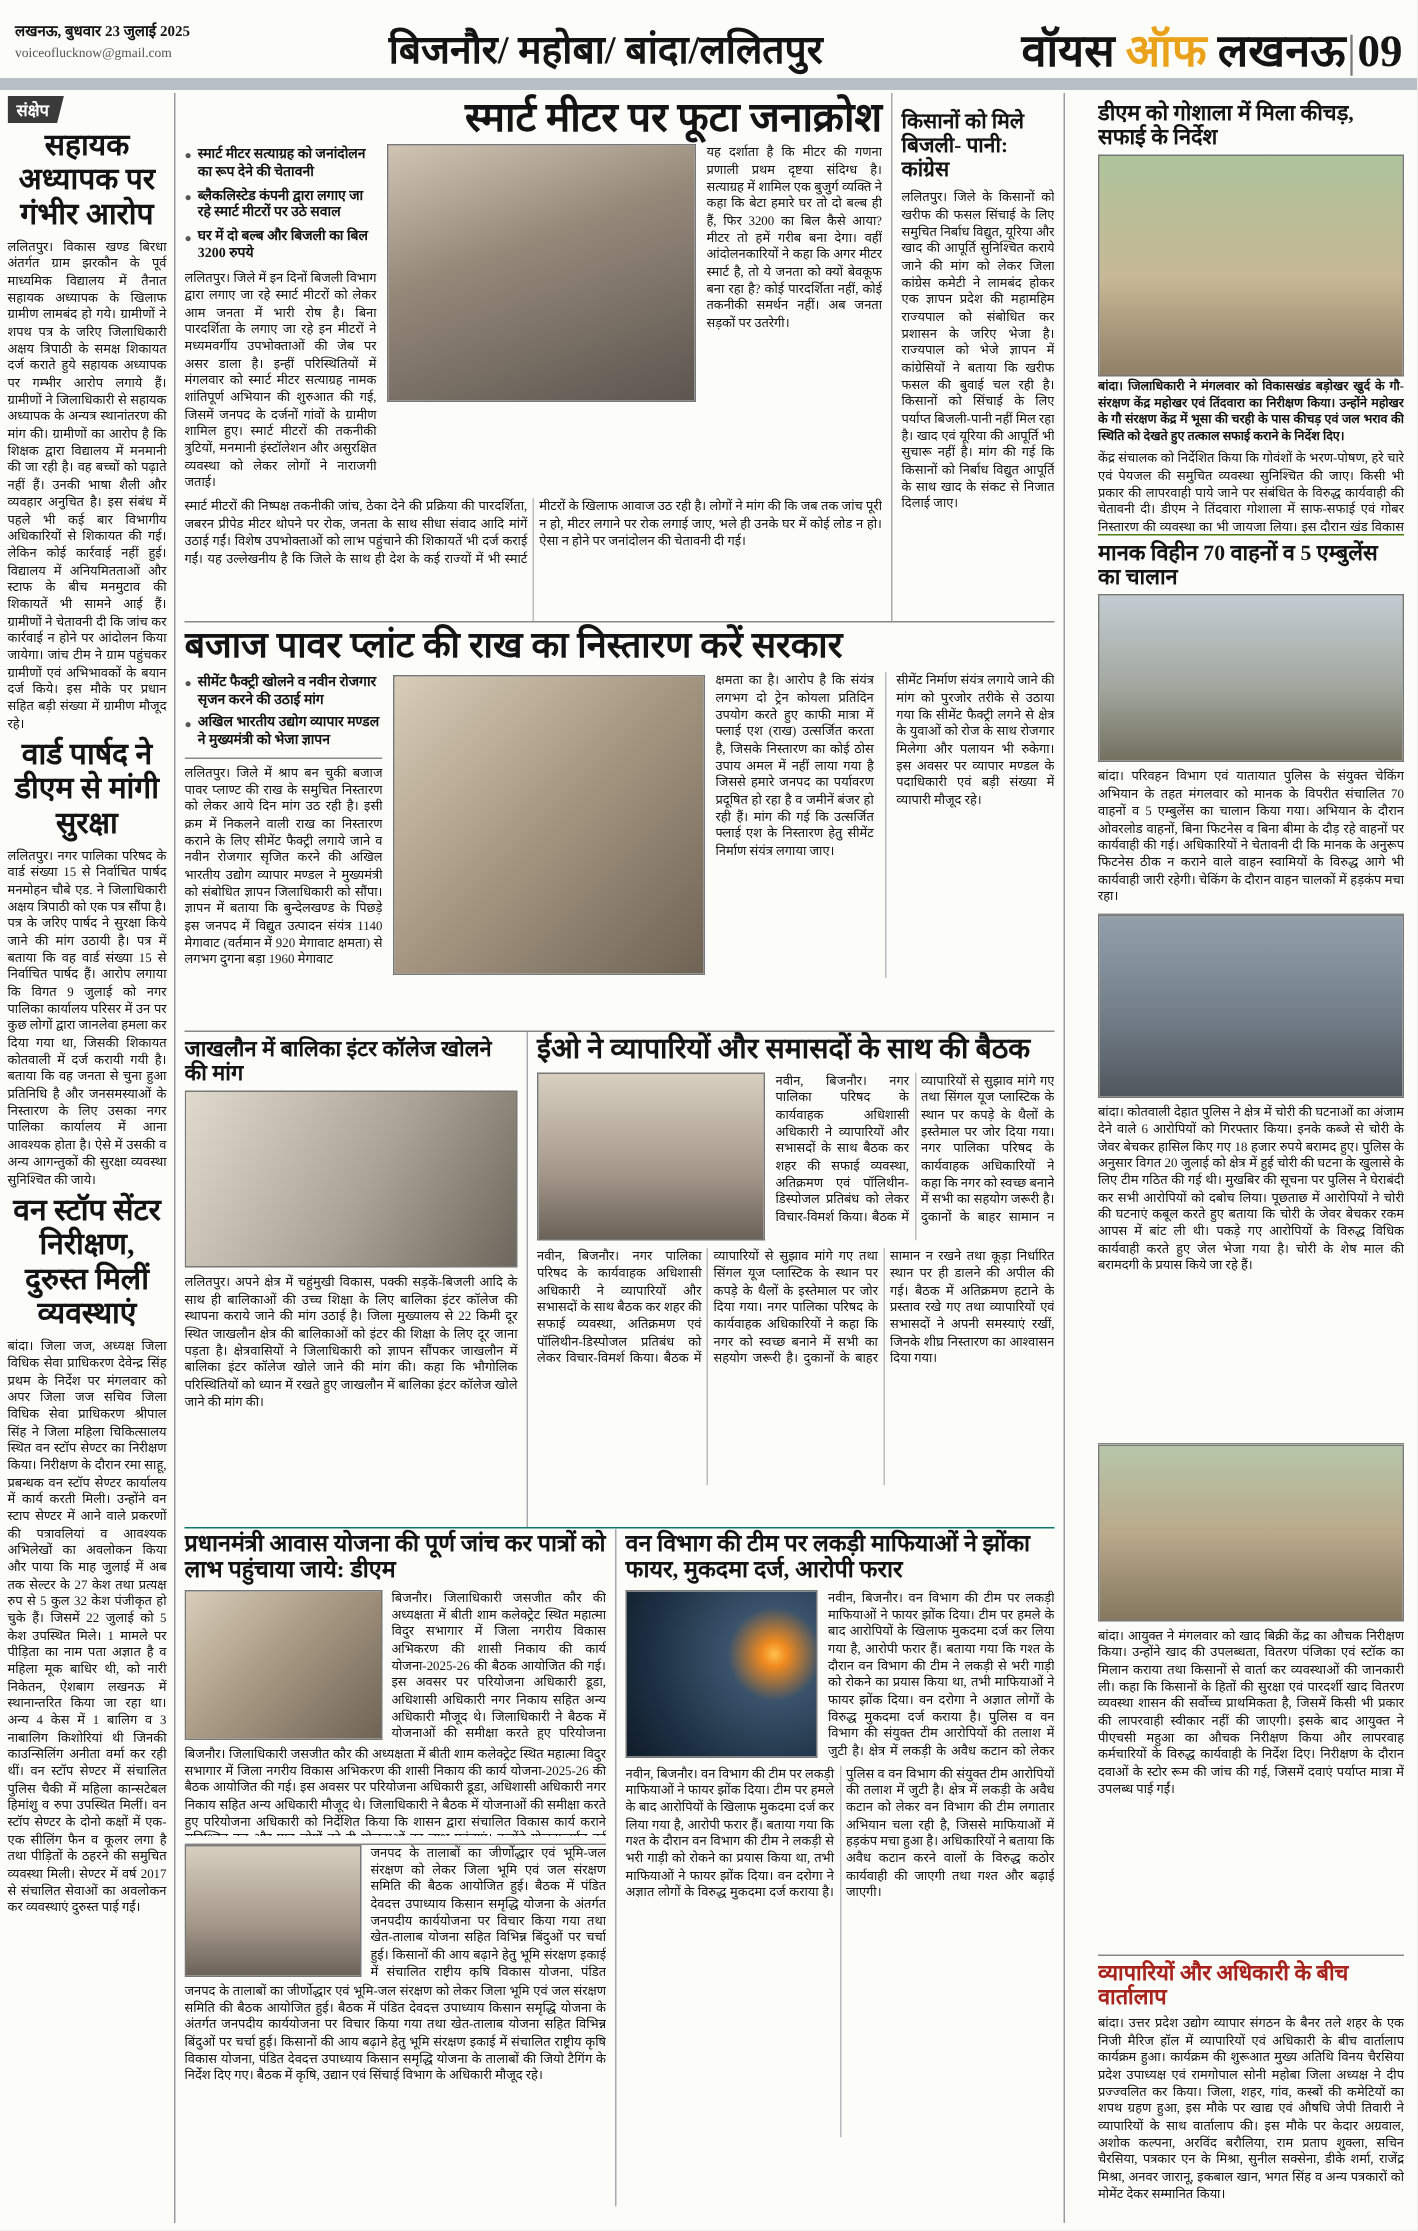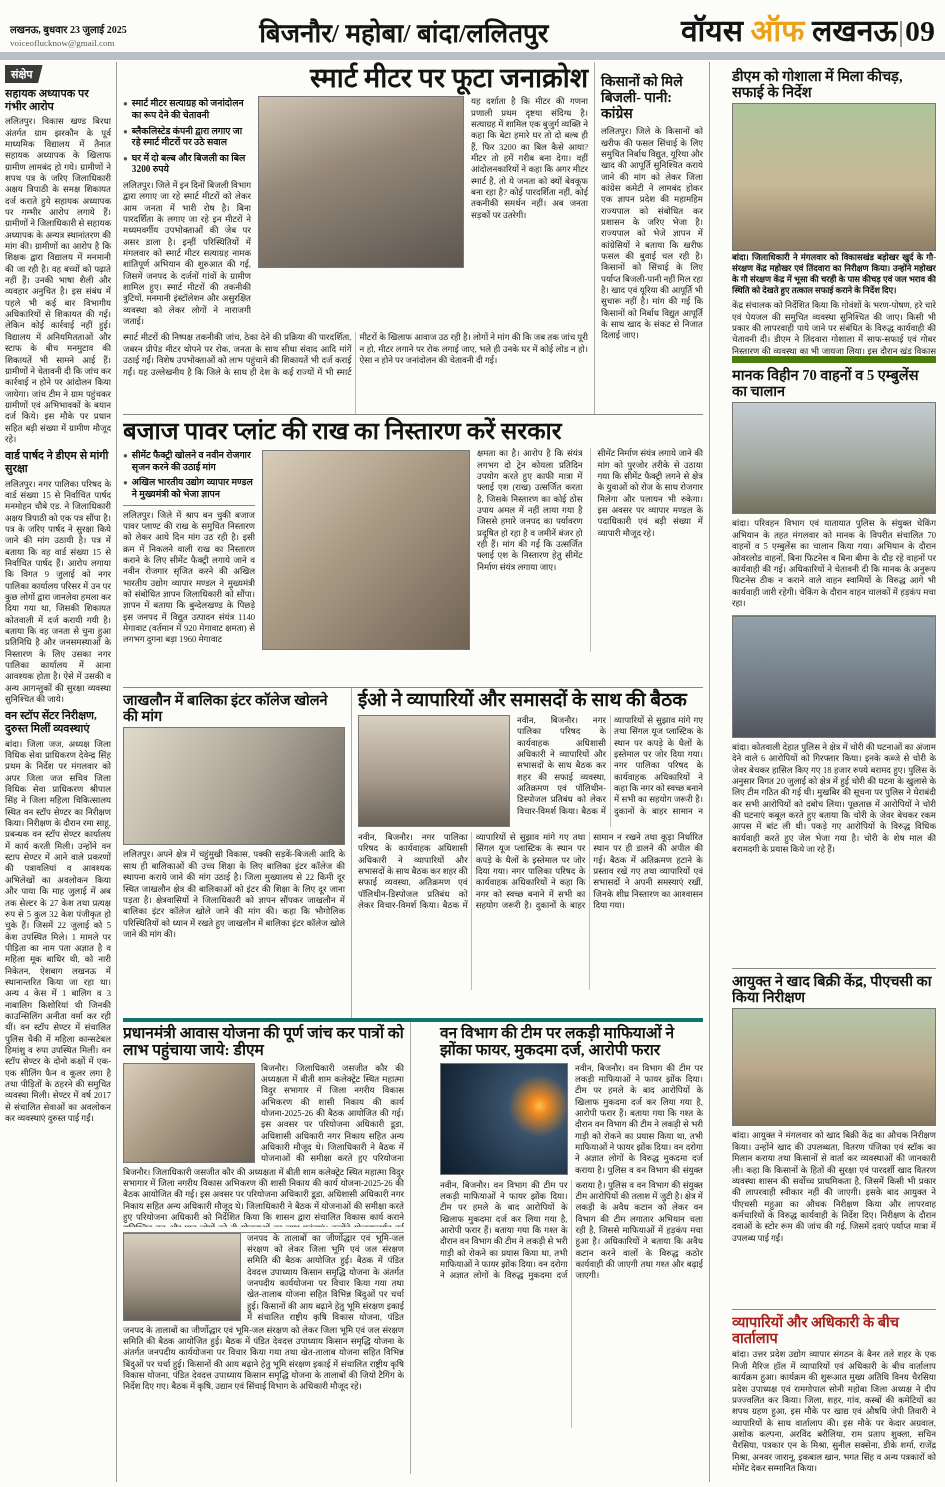--- a/index.html
+++ b/index.html
@@ -1,19 +1,19 @@
 <!DOCTYPE html>
 <html lang="hi"><head>
 <meta charset="utf-8">
 <style>
   html,body{margin:0;padding:0;background:#e8e8e4;}
   .paper{width:945px;height:1487px;background:#fcfcf9;position:relative;overflow:hidden;
          font-family:"Liberation Serif", serif;color:#141414;box-sizing:border-box;}
   
-  .hdr{display:flex;align-items:flex-end;justify-content:space-between;padding:6px 10px 2px 10px;height:52px;box-sizing:border-box;}
+  .hdr{display:flex;align-items:center;justify-content:space-between;padding:6px 10px 2px 10px;height:52px;box-sizing:border-box;}
   .hdr-left{font-size:10px;font-weight:bold;line-height:1.5;}
   .hdr-left .mail{font-weight:normal;color:#555;font-size:9px;}
   .hdr-center{font-size:26px;font-weight:bold;letter-spacing:0;padding-top:8px;}
   .hdr-right{font-size:30px;font-weight:bold;padding-top:8px;white-space:nowrap;}
   .hdr-right .of{color:#eba21b;}
   .hdr-right .sep{font-weight:normal;color:#777;margin:0 1px;}
   .graybar{height:8px;background:#b9c0c5;margin:0 0 2px 0;}
   
   .content{display:flex;height:1420px;padding:0 3px;box-sizing:border-box;}
   .col-left{width:114px;border-right:1px solid #9b9b9b;padding:2px 5px 0 2px;box-sizing:border-box;overflow:hidden;}
@@ -21,21 +21,21 @@
   .col-right{width:229px;border-left:1px solid #9b9b9b;padding:2px 2px 0 22px;box-sizing:border-box;overflow:hidden;}
   
   .body-txt{font-size:8.6px;line-height:1.32;text-align:justify;}
   .h-small{font-size:14.5px;font-weight:bold;line-height:1.12;margin:4px 0 3px 0;}
   .h-red{color:#d6281f;}
   .h-maroon{color:#a8231c;}
   .rule{border-top:1px solid #888;margin:4px 0;}
   
   .snk-label{background:#3a3a3a;color:#fff;font-size:11px;font-weight:bold;padding:1px 10px 2px 6px;display:inline-block;
              clip-path:polygon(0 0,100% 0,88% 100%,0 100%);}
-  .sb-head{font-size:11px;font-weight:bold;line-height:1.15;margin:4px 0;}
+  .sb-head{font-size:20px;font-weight:bold;line-height:1.15;margin:4px 0;text-align:center;}
   
   .photo{border:1px solid #777;box-sizing:border-box;flex:none;}
   .ph-meeting{background:linear-gradient(135deg,#d9cdb9 0%,#a99a84 45%,#6f6355 100%);}
   .ph-crowd{background:linear-gradient(160deg,#cfc4b2 0%,#96897a 40%,#5c5650 100%);}
   .ph-outdoor{background:linear-gradient(180deg,#aec49a 0%,#c7b896 55%,#8f8066 100%);}
   .ph-street{background:linear-gradient(180deg,#c3ccd1 0%,#a2a89f 55%,#73705f 100%);}
   .ph-group{background:linear-gradient(180deg,#93a0ab 0%,#6f7a84 60%,#50565d 100%);}
   .ph-twomen{background:linear-gradient(120deg,#e0dacd 0%,#aaa295 55%,#6e675d 100%);}
   .ph-hall{background:linear-gradient(180deg,#d8cfc0 0%,#a4988a 60%,#6b6258 100%);}
   .ph-gun{background:radial-gradient(circle at 78% 38%,#ffc14d 0%,#f08a1f 7%,#3a536b 26%,#1c2f42 70%,#101c29 100%);}
@@ -155,21 +155,21 @@
         <div style="flex:1;padding-left:6px;overflow:hidden;">
           <div class="mid-head">ईओ ने व्यापारियों और समासदों के साथ की बैठक</div>
           <div class="row">
             <div class="photo ph-hall" style="width:152px;height:112px;margin-right:7px;"></div>
             <div style="flex:1;overflow:hidden;height:112px;" class="body-txt cols2">नवीन, बिजनौर। नगर पालिका परिषद के कार्यवाहक अधिशासी अधिकारी ने व्यापारियों और सभासदों के साथ बैठक कर शहर की सफाई व्यवस्था, अतिक्रमण एवं पॉलिथीन-डिस्पोजल प्रतिबंध को लेकर विचार-विमर्श किया। बैठक में व्यापारियों से सुझाव मांगे गए तथा सिंगल यूज प्लास्टिक के स्थान पर कपड़े के थैलों के इस्तेमाल पर जोर दिया गया। नगर पालिका परिषद के कार्यवाहक अधिकारियों ने कहा कि नगर को स्वच्छ बनाने में सभी का सहयोग जरूरी है। दुकानों के बाहर सामान न रखने तथा कूड़ा निर्धारित स्थान पर ही डालने की अपील की गई। बैठक में अतिक्रमण हटाने के प्रस्ताव रखे गए तथा व्यापारियों एवं सभासदों ने अपनी समस्याएं रखीं, जिनके शीघ्र निस्तारण का आश्वासन दिया गया।</div>
           </div>
           <div class="body-txt cols3" style="margin-top:5px;height:158px;overflow:hidden;">नवीन, बिजनौर। नगर पालिका परिषद के कार्यवाहक अधिशासी अधिकारी ने व्यापारियों और सभासदों के साथ बैठक कर शहर की सफाई व्यवस्था, अतिक्रमण एवं पॉलिथीन-डिस्पोजल प्रतिबंध को लेकर विचार-विमर्श किया। बैठक में व्यापारियों से सुझाव मांगे गए तथा सिंगल यूज प्लास्टिक के स्थान पर कपड़े के थैलों के इस्तेमाल पर जोर दिया गया। नगर पालिका परिषद के कार्यवाहक अधिकारियों ने कहा कि नगर को स्वच्छ बनाने में सभी का सहयोग जरूरी है। दुकानों के बाहर सामान न रखने तथा कूड़ा निर्धारित स्थान पर ही डालने की अपील की गई। बैठक में अतिक्रमण हटाने के प्रस्ताव रखे गए तथा व्यापारियों एवं सभासदों ने अपनी समस्याएं रखीं, जिनके शीघ्र निस्तारण का आश्वासन दिया गया।</div>
         </div>
       </div>
 
-      <div class="vert-split blk" style="height:452px;border-top:4px solid #0f766e;gap:23px;">
+      <div class="vert-split blk" style="height:452px;border-top:1px solid #0f766e;">
         <div class="vleft">
           <div>
             <div class="sub-head">प्रधानमंत्री आवास योजना की पूर्ण जांच कर पात्रों को लाभ पहुंचाया जाये: डीएम</div>
             <div class="row">
               <div class="photo ph-meeting" style="width:132px;height:100px;margin-right:6px;"></div>
               <div style="flex:1;overflow:hidden;height:100px;" class="body-txt">बिजनौर। जिलाधिकारी जसजीत कौर की अध्यक्षता में बीती शाम कलेक्ट्रेट स्थित महात्मा विदुर सभागार में जिला नगरीय विकास अभिकरण की शासी निकाय की कार्य योजना-2025-26 की बैठक आयोजित की गई। इस अवसर पर परियोजना अधिकारी डूडा, अधिशासी अधिकारी नगर निकाय सहित अन्य अधिकारी मौजूद थे। जिलाधिकारी ने बैठक में योजनाओं की समीक्षा करते हुए परियोजना अधिकारी को निर्देशित किया कि शासन द्वारा संचालित विकास कार्य कराने सुनिश्चित कर और पात्र लोगों को ही योजनाओं का लाभ पहुंचाएं। उन्होंने योजनान्तर्गत नई किश्त में आवंटित होने वाले प्रधानमंत्री आवास की जानकारी प्राप्त करते हुए निर्देश दिए कि कोई भी अपात्र व्यक्ति आवास न करने पाए, पूर्ण जांच उपरांत ही आवासों का आवंटन करना सुनिश्चित करें।</div>
             </div>
             <div class="body-txt" style="margin-top:4px;height:60px;overflow:hidden;">बिजनौर। जिलाधिकारी जसजीत कौर की अध्यक्षता में बीती शाम कलेक्ट्रेट स्थित महात्मा विदुर सभागार में जिला नगरीय विकास अभिकरण की शासी निकाय की कार्य योजना-2025-26 की बैठक आयोजित की गई। इस अवसर पर परियोजना अधिकारी डूडा, अधिशासी अधिकारी नगर निकाय सहित अन्य अधिकारी मौजूद थे। जिलाधिकारी ने बैठक में योजनाओं की समीक्षा करते हुए परियोजना अधिकारी को निर्देशित किया कि शासन द्वारा संचालित विकास कार्य कराने सुनिश्चित कर और पात्र लोगों को ही योजनाओं का लाभ पहुंचाएं। उन्होंने योजनान्तर्गत नई किश्त में आवंटित होने वाले प्रधानमंत्री आवास की जानकारी प्राप्त करते हुए निर्देश दिए कि कोई भी अपात्र व्यक्ति आवास न करने पाए, पूर्ण जांच उपरांत ही आवासों का आवंटन करना सुनिश्चित करें।</div>
           </div>
           <div style="border-top:1px solid #888;margin-top:5px;">
@@ -194,33 +194,32 @@
 
     <div class="col-right">
 
       <div class="blk" style="height:292px;">
         <div class="h-small">डीएम को गोशाला में मिला कीचड़, सफाई के निर्देश</div>
         <div class="photo ph-outdoor" style="width:100%;height:148px;"></div>
         <div class="caption">बांदा। जिलाधिकारी ने मंगलवार को विकासखंड बड़ोखर खुर्द के गौ-संरक्षण केंद्र महोखर एवं तिंदवारा का निरीक्षण किया। उन्होंने महोखर के गौ संरक्षण केंद्र में भूसा की चरही के पास कीचड़ एवं जल भराव की स्थिति को देखते हुए तत्काल सफाई कराने के निर्देश दिए।</div>
         <div class="body-txt" style="margin-top:3px;">केंद्र संचालक को निर्देशित किया कि गोवंशों के भरण-पोषण, हरे चारे एवं पेयजल की समुचित व्यवस्था सुनिश्चित की जाए। किसी भी प्रकार की लापरवाही पाये जाने पर संबंधित के विरुद्ध कार्यवाही की चेतावनी दी। डीएम ने तिंदवारा गोशाला में साफ-सफाई एवं गोबर निस्तारण की व्यवस्था का भी जायजा लिया। इस दौरान खंड विकास अधिकारी, ग्राम प्रधान एवं सचिव मौजूद रहे।</div>
       </div>
 
-      <div class="blk" style="height:252px;border-top:7px solid #4d7c0f;">
+      <div class="blk" style="height:252px;border-top:1px solid #4d7c0f;">
         <div class="h-small">मानक विहीन 70 वाहनों व 5 एम्बुलेंस का चालान</div>
         <div class="photo ph-street" style="width:100%;height:112px;"></div>
         <div class="body-txt" style="margin-top:4px;">बांदा। परिवहन विभाग एवं यातायात पुलिस के संयुक्त चेकिंग अभियान के तहत मंगलवार को मानक के विपरीत संचालित 70 वाहनों व 5 एम्बुलेंस का चालान किया गया। अभियान के दौरान ओवरलोड वाहनों, बिना फिटनेस व बिना बीमा के दौड़ रहे वाहनों पर कार्यवाही की गई। अधिकारियों ने चेतावनी दी कि मानक के अनुरूप फिटनेस ठीक न कराने वाले वाहन स्वामियों के विरुद्ध आगे भी कार्यवाही जारी रहेगी। चेकिंग के दौरान वाहन चालकों में हड़कंप मचा रहा।</div>
       </div>
 
       <div class="blk" style="height:352px;border-top:1px solid #888;">
         <div class="photo ph-group" style="width:100%;height:122px;"></div>
         <div class="body-txt" style="margin-top:4px;">बांदा। कोतवाली देहात पुलिस ने क्षेत्र में चोरी की घटनाओं का अंजाम देने वाले 6 आरोपियों को गिरफ्तार किया। इनके कब्जे से चोरी के जेवर बेचकर हासिल किए गए 18 हजार रुपये बरामद हुए। पुलिस के अनुसार विगत 20 जुलाई को क्षेत्र में हुई चोरी की घटना के खुलासे के लिए टीम गठित की गई थी। मुखबिर की सूचना पर पुलिस ने घेराबंदी कर सभी आरोपियों को दबोच लिया। पूछताछ में आरोपियों ने चोरी की घटनाएं कबूल करते हुए बताया कि चोरी के जेवर बेचकर रकम आपस में बांट ली थी। पकड़े गए आरोपियों के विरुद्ध विधिक कार्यवाही करते हुए जेल भेजा गया है। चोरी के शेष माल की बरामदगी के प्रयास किये जा रहे हैं।</div>
       </div>
 
       <div class="blk" style="height:340px;border-top:1px solid #888;">
-        <div class="h-small">आयुक्त ने खाद बिक्री केंद्र, पीएचसी का किया निरीक्षण</div>
         <div class="photo ph-road" style="width:100%;height:118px;"></div>
         <div class="body-txt" style="margin-top:4px;">बांदा। आयुक्त ने मंगलवार को खाद बिक्री केंद्र का औचक निरीक्षण किया। उन्होंने खाद की उपलब्धता, वितरण पंजिका एवं स्टॉक का मिलान कराया तथा किसानों से वार्ता कर व्यवस्थाओं की जानकारी ली। कहा कि किसानों के हितों की सुरक्षा एवं पारदर्शी खाद वितरण व्यवस्था शासन की सर्वोच्च प्राथमिकता है, जिसमें किसी भी प्रकार की लापरवाही स्वीकार नहीं की जाएगी। इसके बाद आयुक्त ने पीएचसी महुआ का औचक निरीक्षण किया और लापरवाह कर्मचारियों के विरुद्ध कार्यवाही के निर्देश दिए। निरीक्षण के दौरान दवाओं के स्टोर रूम की जांच की गई, जिसमें दवाएं पर्याप्त मात्रा में उपलब्ध पाई गईं।</div>
       </div>
 
       <div class="blk" style="height:168px;border-top:1px solid #888;">
         <div class="h-small h-maroon">व्यापारियों और अधिकारी के बीच वार्तालाप</div>
         <div class="body-txt">बांदा। उत्तर प्रदेश उद्योग व्यापार संगठन के बैनर तले शहर के एक निजी मैरिज हॉल में व्यापारियों एवं अधिकारी के बीच वार्तालाप कार्यक्रम हुआ। कार्यक्रम की शुरूआत मुख्य अतिथि विनय चैरसिया प्रदेश उपाध्यक्ष एवं रामगोपाल सोनी महोबा जिला अध्यक्ष ने दीप प्रज्ज्वलित कर किया। जिला, शहर, गांव, कस्बों की कमेटियों का शपथ ग्रहण हुआ, इस मौके पर खाद्य एवं औषधि जेपी तिवारी ने व्यापारियों के साथ वार्तालाप की। इस मौके पर केदार अग्रवाल, अशोक कल्पना, अरविंद बरौलिया, राम प्रताप शुक्ला, सचिन चैरसिया, पत्रकार एन के मिश्रा, सुनील सक्सेना, डीके शर्मा, राजेंद्र मिश्रा, अनवर जारानू, इकबाल खान, भगत सिंह व अन्य पत्रकारों को मोमेंट देकर सम्मानित किया।</div>
       </div>
 
     </div>

